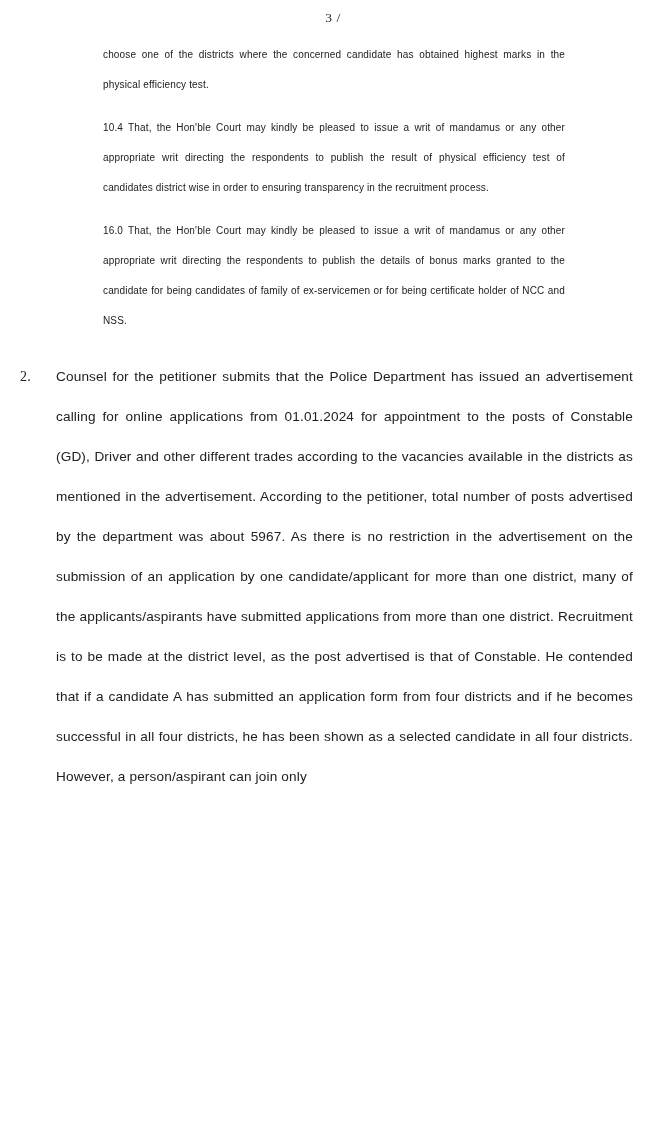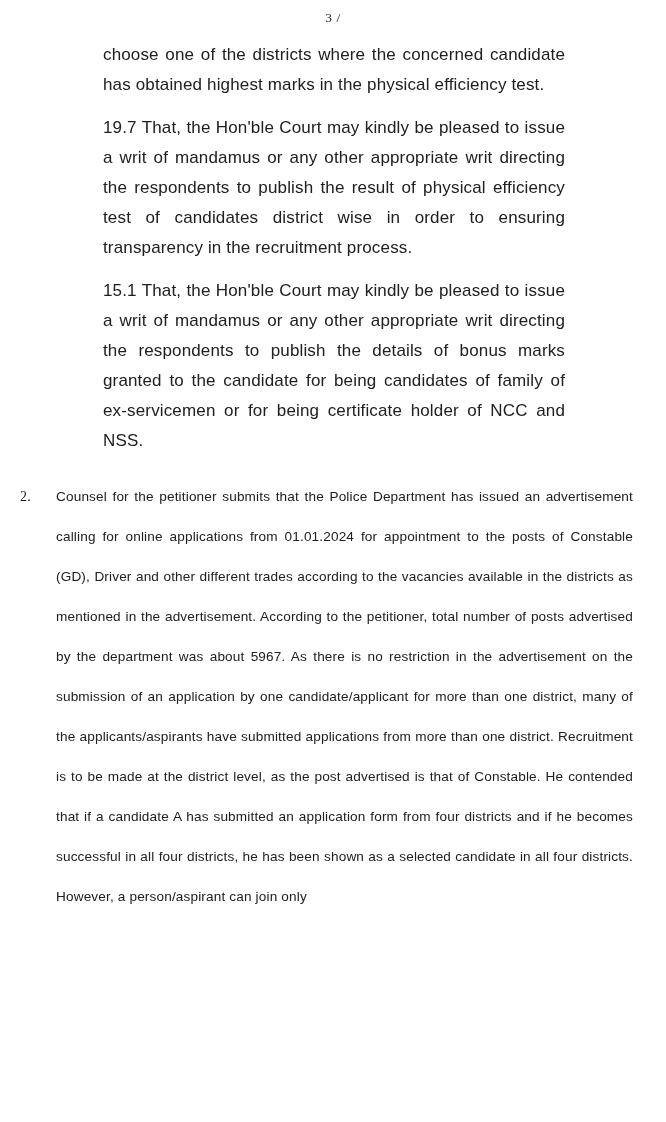--- a/index.html
+++ b/index.html
@@ -48,21 +48,21 @@
     left: 0;
     width: 666px;
   }
 
   
   .quote-block {
     margin: 0 101px 0 103px;
   }
   .quote-para {
     margin: 0 0 13px 0;
-    font-size: 17px;
+    font-size: 10px;
     line-height: 30px;
     text-align: justify;
     text-justify: inter-word;
     color: #202020;
     letter-spacing: 0.15px;
   }
   .quote-para:last-child {
     margin-bottom: 0;
   }
 
@@ -99,22 +99,22 @@
 <div class="page">
 
   <div class="page-header">
     <span class="page-number">3 /</span>
   </div>
 
   <div class="body-wrap">
 
     <div class="quote-block">
       <p class="quote-para">choose one of the districts where the concerned candidate has obtained highest marks in the physical efficiency test.</p>
-      <p class="quote-para">19.7 That, the Hon'ble Court may kindly be pleased to issue a writ of mandamus or any other appropriate writ directing the respondents to publish the result of physical efficiency test of candidates district wise in order to ensuring transparency in the recruitment process.</p>
-      <p class="quote-para">15.1 That, the Hon'ble Court may kindly be pleased to issue a writ of mandamus or any other appropriate writ directing the respondents to publish the details of bonus marks granted to the candidate for being candidates of family of ex-servicemen or for being certificate holder of NCC and NSS.</p>
+      <p class="quote-para">10.4 That, the Hon'ble Court may kindly be pleased to issue a writ of mandamus or any other appropriate writ directing the respondents to publish the result of physical efficiency test of candidates district wise in order to ensuring transparency in the recruitment process.</p>
+      <p class="quote-para">16.0 That, the Hon'ble Court may kindly be pleased to issue a writ of mandamus or any other appropriate writ directing the respondents to publish the details of bonus marks granted to the candidate for being candidates of family of ex-servicemen or for being certificate holder of NCC and NSS.</p>
     </div>
 
     <div class="numbered-para">
       <span class="marker">2.</span>
       <span class="para-text">Counsel for the petitioner submits that the Police Department has issued an advertisement calling for online applications from 01.01.2024 for appointment to the posts of Constable (GD), Driver and other different trades according to the vacancies available in the districts as mentioned in the advertisement. According to the petitioner, total number of posts advertised by the department was about 5967. As there is no restriction in the advertisement on the submission of an application by one candidate/applicant for more than one district, many of the applicants/aspirants have submitted applications from more than one district. Recruitment is to be made at the district level, as the post advertised is that of Constable. He contended that if a candidate A has submitted an application form from four districts and if he becomes successful in all four districts, he has been shown as a selected candidate in all four districts. However, a person/aspirant can join only</span>
     </div>
 
   </div>
 </div>
 

